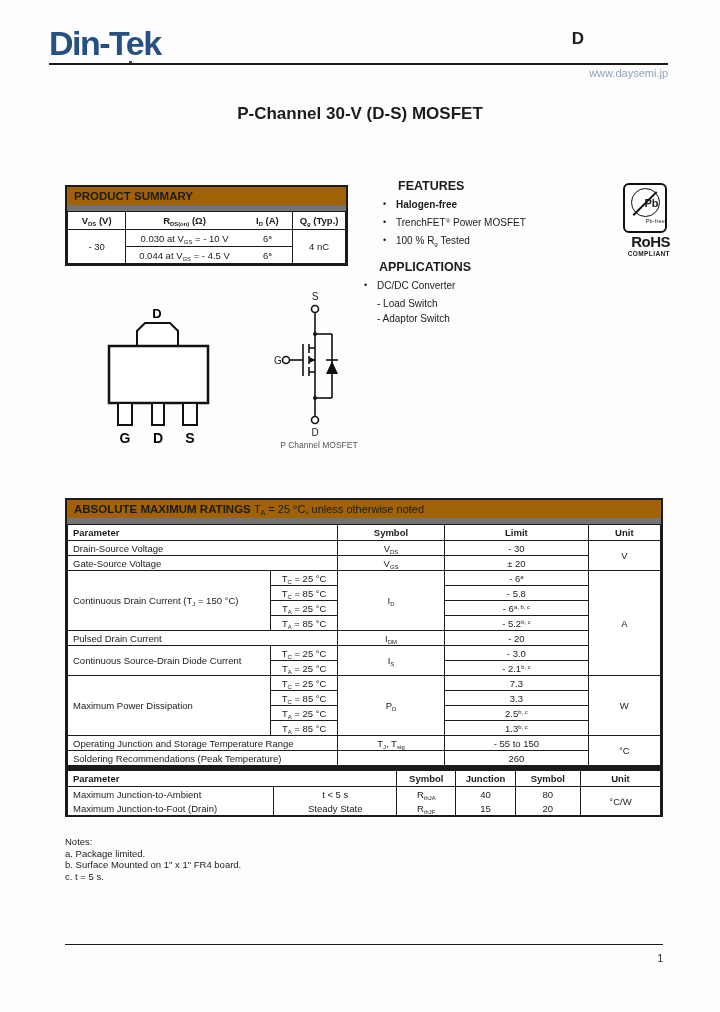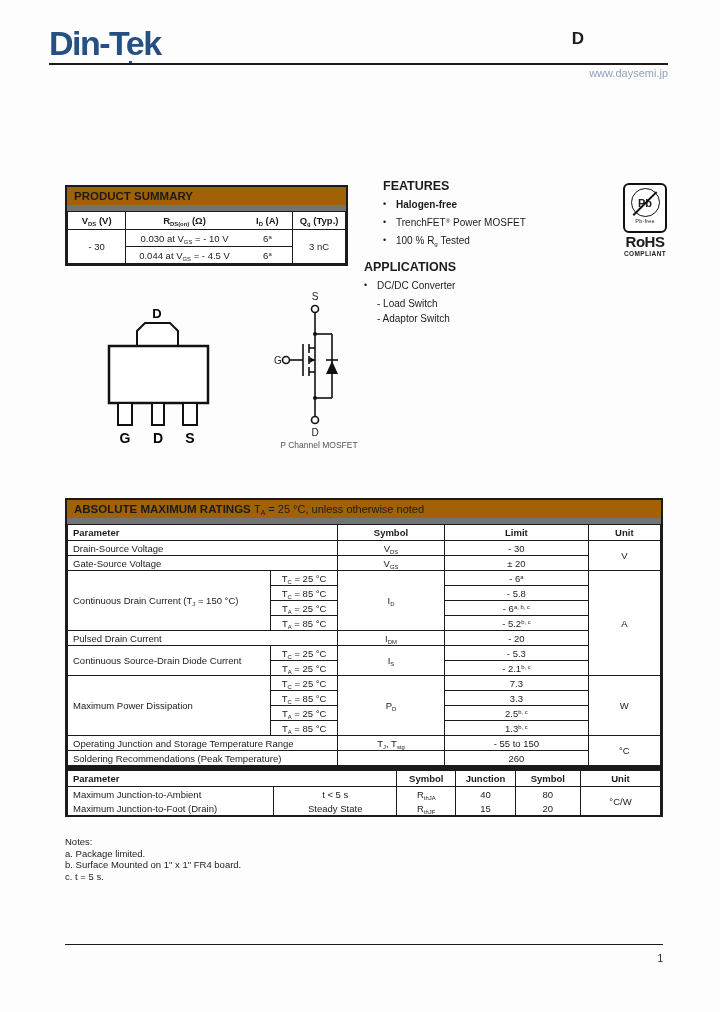--- a/index.html
+++ b/index.html
@@ -40,30 +40,30 @@
   .amr td{height:14px;}
   .amr tr.head td{height:15px;}
 
   .thermal{left:65px;top:768px;width:598px;}
   .thermal td{height:14px;}
   .thermal tr.head td{height:15px;}
   .thermal tr.data td{border-top:none;border-bottom:none;}
 
   
   .features{position:absolute;left:383px;top:179px;width:235px;}
-  .blk-title{font-size:12.5px;font-weight:bold;margin:0 0 6px 0;}
+  .blk-title{font-size:12.5px;font-weight:bold;margin:0 0 6px 15px;}
   .blist{list-style:none;margin:0;padding:0;}
   .blist li{font-size:10px;display:flex;margin:0 0 7px 0;line-height:11px;}
   .blist li .bullet{width:13px;flex:none;font-size:9px;}
   .blist li.emph{font-weight:bold;}
   .subitems div{font-size:10px;margin:0 0 4px 13px;line-height:11px;}
   .applications{position:absolute;left:364px;top:260px;width:235px;}
 
   
-  .rohs{position:absolute;left:620px;top:183px;width:50px;text-align:center;}
+  .rohs{position:absolute;left:620px;top:183px;width:50px;text-align:right;}
   .rohs-box{width:40px;height:46px;border:2px solid #111;border-radius:6px;margin:0 auto;
         position:relative;background:#fff;}
   .rohs-circle{width:29px;height:29px;border:1.6px solid #111;border-radius:50%;
         margin:3px auto 0;position:relative;font-size:11px;font-weight:bold;
         line-height:29px;box-sizing:border-box;}
   .rohs-slash{position:absolute;left:19px;top:2px;width:1.8px;height:33px;background:#111;
         transform:rotate(45deg);}
   .rohs-pbfree{font-size:5.5px;letter-spacing:0.2px;margin-top:1px;}
   .rohs-title{font-size:15px;font-weight:bold;letter-spacing:-0.5px;}
   .rohs-sub{font-size:6.5px;font-weight:bold;letter-spacing:0.4px;}
@@ -83,20 +83,21 @@
 </head>
 <body>
 
 <div class="page">
 
   <div class="logo">Din-Tek</div>
   <div class="logo-dot"></div>
   <div class="doc-letter">D</div>
   <div class="header-rule"></div>
   <div class="website">www.daysemi.jp</div>
+  <div class="doc-title">P-Channel 30-V (D-S) MOSFET</div>
 
   <div class="box ps">
     <div class="section-title">PRODUCT SUMMARY</div>
     <table>
       <colgroup>
           <col style="width:21%">
           <col style="width:42%">
           <col style="width:18%">
           <col style="width:19%">
         </colgroup>
@@ -104,21 +105,21 @@
           <tr class="head">
         <td class="bold">V<sub>DS</sub> (V)</td>
         <td class="bold nr">R<sub>DS(on)</sub> (Ω)</td>
         <td class="bold nl">I<sub>D</sub> (A)</td>
         <td class="bold">Q<sub>g</sub> (Typ.)</td>
       </tr>
       <tr>
         <td rowspan="2">- 30</td>
         <td class="nr">0.030 at V<sub>GS</sub> = - 10 V</td>
         <td class="nl">6<sup>a</sup></td>
-        <td rowspan="2">3 nC</td>
+        <td rowspan="2">4 nC</td>
       </tr>
       <tr>
         <td class="nr">0.044 at V<sub>GS</sub> = - 4.5 V</td>
         <td class="nl">6<sup>a</sup></td>
       </tr>
     </tbody>
       </table>
   </div>
 
   <div class="features">
@@ -258,21 +259,21 @@
       </tr>
       <tr>
         <td colspan="2" class="left">Pulsed Drain Current</td>
         <td>I<sub>DM</sub></td>
         <td>- 20</td>
       </tr>
       <tr>
         <td rowspan="2" class="left">Continuous Source-Drain Diode Current</td>
         <td>T<sub>C</sub> = 25 °C</td>
         <td rowspan="2">I<sub>S</sub></td>
-        <td>- 5.3</td>
+        <td>- 3.0</td>
       </tr>
       <tr>
         <td>T<sub>A</sub> = 25 °C</td>
         <td>- 2.1<sup>b, c</sup></td>
       </tr>
       <tr>
         <td rowspan="4" class="left">Maximum Power Dissipation</td>
         <td>T<sub>C</sub> = 25 °C</td>
         <td rowspan="4">P<sub>D</sub></td>
         <td>7.3</td>

